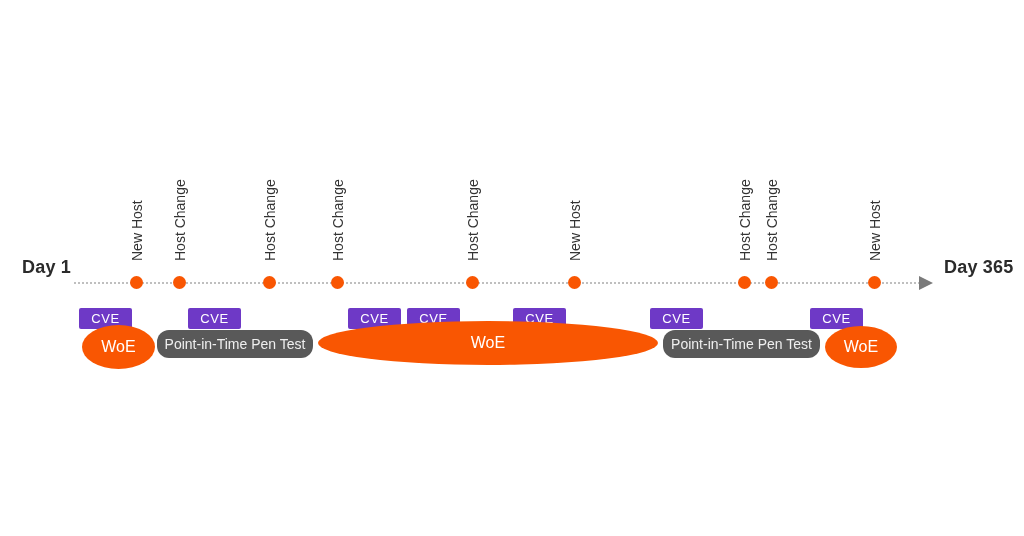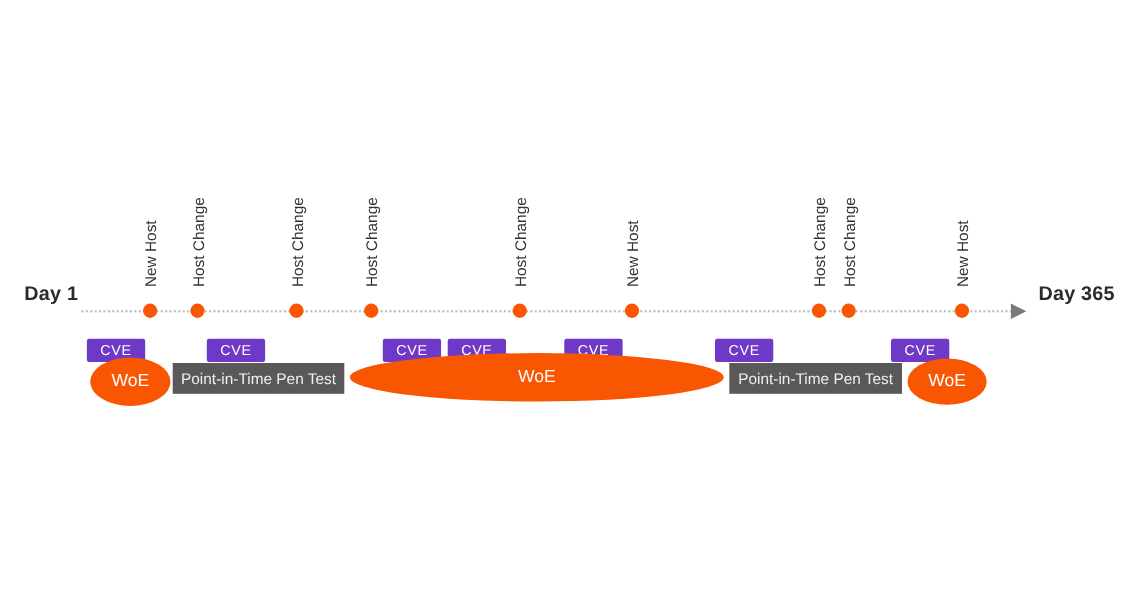--- a/index.html
+++ b/index.html
@@ -78,21 +78,21 @@
     background:var(--orange);
     border-radius:50%;
     color:#ffffff;font-size:16px;
     display:flex;align-items:center;justify-content:center;
     z-index:4;
   }
   .penbox{
     position:absolute;
     top:330px;height:28px;
     background:var(--gray);
-    border-radius:0;
+    border-radius:12px;
     color:#EFEFEF;font-size:14px;
     display:flex;align-items:center;justify-content:center;
     white-space:nowrap;
     z-index:3;
   }
 </style>
 </head>
 <body>
 
 <div class="canvas">

